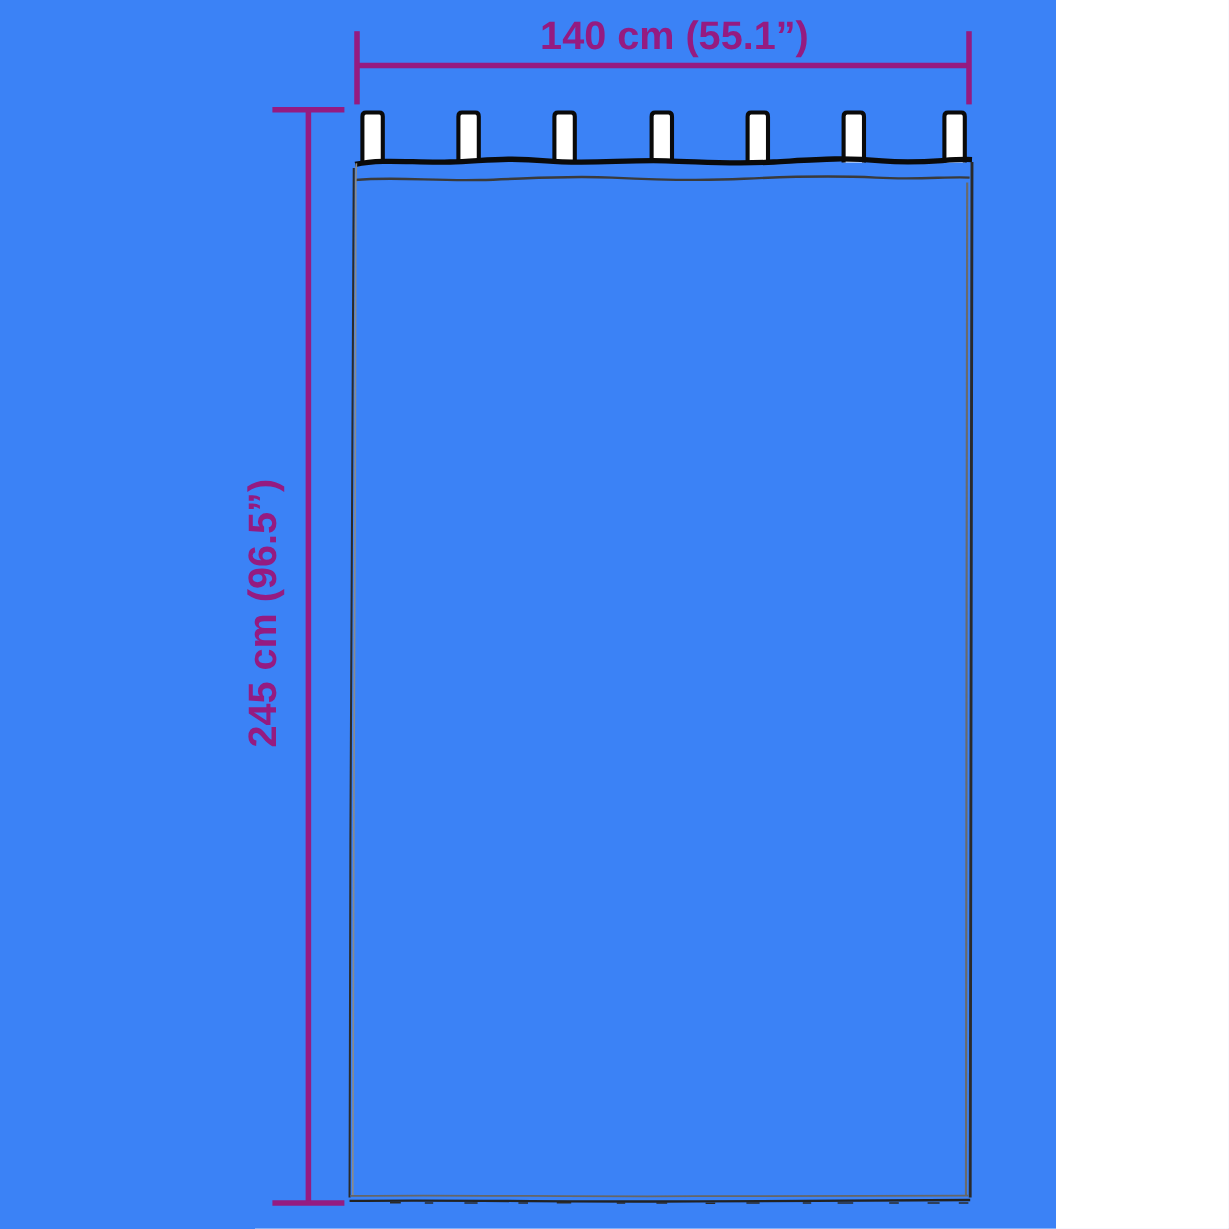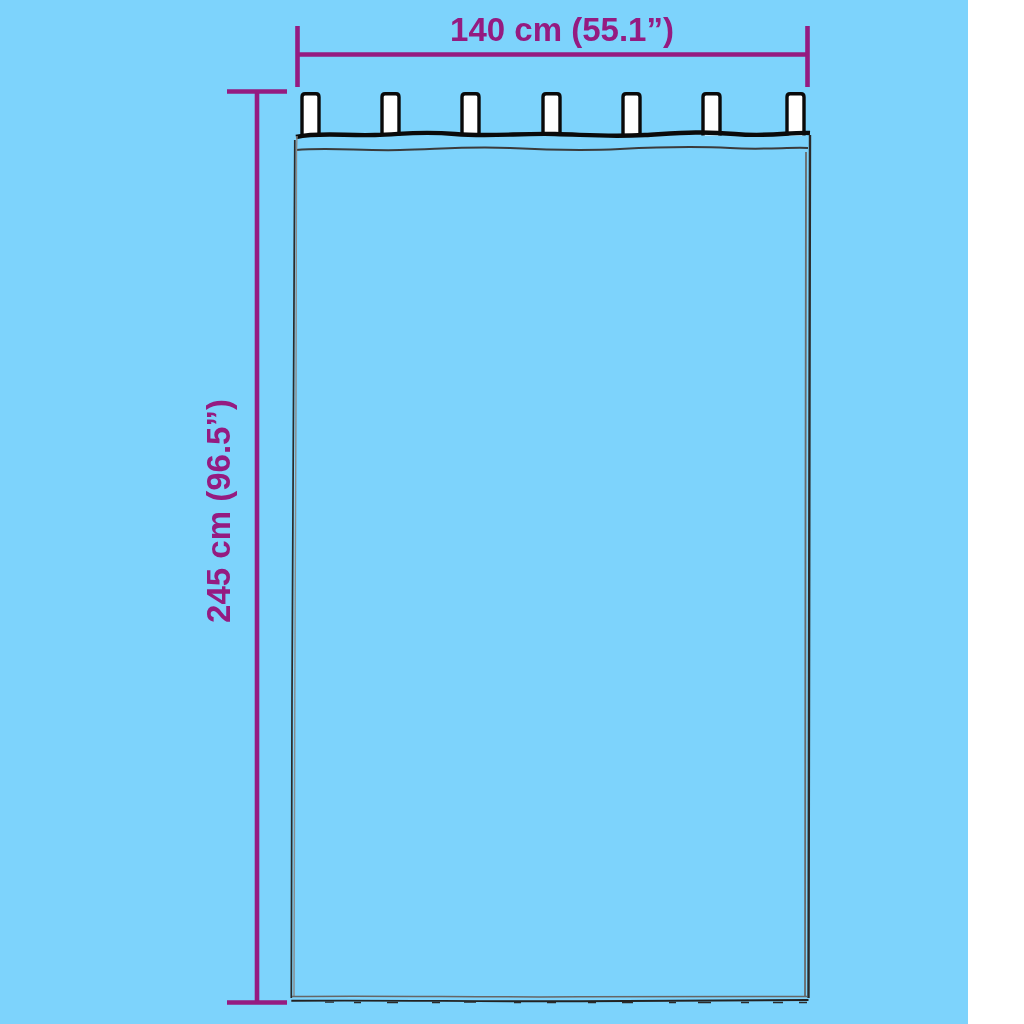--- a/index.html
+++ b/index.html
@@ -1,16 +1,16 @@
 <!DOCTYPE html>
 <html><head>
 <meta charset="utf-8">
 <style>
   html,body{margin:0;padding:0;background:#ffffff;}
-  .page{position:relative;width:968px;height:1024px;background:#7dd3fc;overflow:hidden;}
+  .page{position:relative;width:880px;height:1024px;background:#3b82f6;overflow:hidden;}
   svg{position:absolute;left:0;top:0;}
   text{font-family:"Liberation Sans",sans-serif;font-weight:bold;fill:#951b81;}
 </style>
 </head>
 <body>
 <div class="page">
 <svg width="1024" height="1024" viewBox="0 0 1024 1024">
 
   <text x="562" y="41" font-size="33" text-anchor="middle">140&nbsp;cm&nbsp;(55.1”)</text>
 

